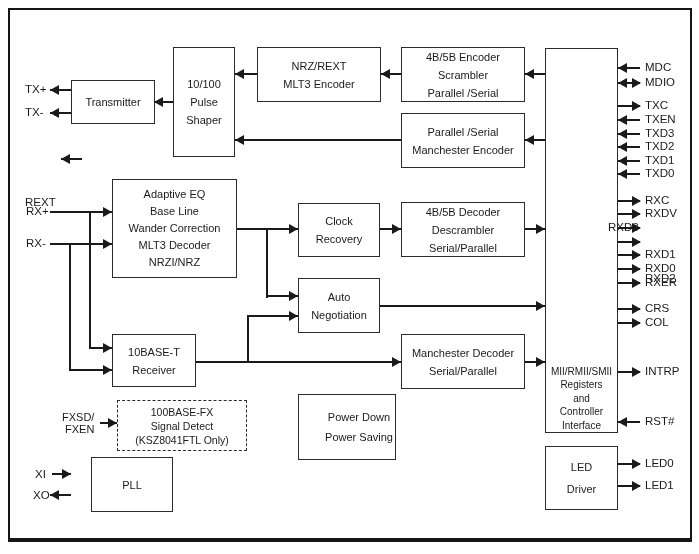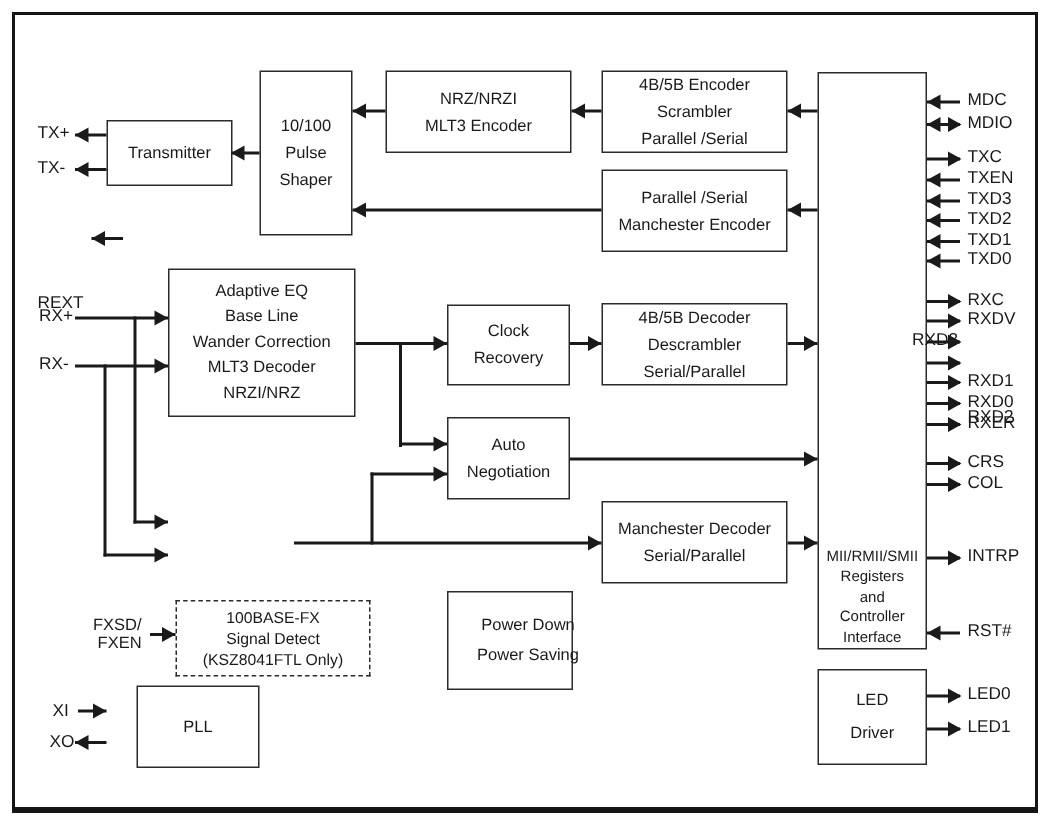--- a/index.html
+++ b/index.html
@@ -35,21 +35,21 @@
     <span>Transmitter</span>
   </div>
 
   <div class="box" style="left:173px;top:47px;width:62px;height:110px;">
     <span>10/100</span>
     <span>Pulse</span>
     <span>Shaper</span>
   </div>
 
   <div class="box" style="left:257px;top:47px;width:124px;height:55px;">
-    <span>NRZ/NRZI</span>
+    <span>NRZ/REXT</span>
     <span>MLT3 Encoder</span>
   </div>
 
   <div class="box" style="left:401px;top:47px;width:124px;height:55px;">
     <span>4B/5B Encoder</span>
     <span>Scrambler</span>
     <span>Parallel /Serial</span>
   </div>
 
   <div class="box" style="left:401px;top:113px;width:124px;height:55px;">
@@ -74,33 +74,37 @@
     <span>4B/5B Decoder</span>
     <span>Descrambler</span>
     <span>Serial/Parallel</span>
   </div>
 
   <div class="box" style="left:298px;top:278px;width:82px;height:55px;">
     <span>Auto</span>
     <span>Negotiation</span>
   </div>
 
+  <div class="box" style="left:112px;top:334px;width:84px;height:53px;">
+    <span>10BASE-T</span>
+    <span>Receiver</span>
+  </div>
 
   <div class="box" style="left:401px;top:334px;width:124px;height:55px;">
     <span>Manchester Decoder</span>
     <span>Serial/Parallel</span>
   </div>
 
   <div class="box dashed sd" style="left:117px;top:400px;width:130px;height:51px;">
     <span>100BASE-FX</span>
     <span>Signal Detect</span>
     <span>(KSZ8041FTL Only)</span>
   </div>
 
-  <div class="box lh20" style="left:298px;top:394px;width:84px;height:66px;padding-left:24px;">
+  <div class="box lh20" style="left:298px;top:394px;width:98px;height:66px;padding-left:24px;">
     <span>Power Down</span>
     <span>Power Saving</span>
   </div>
 
   <div class="box" style="left:71px;top:457px;width:82px;height:55px;margin-left:20px;">
     <span>PLL</span>
   </div>
 
   <div class="box small" style="left:545px;top:48px;width:73px;height:385px;">
     <span>MII/RMII/SMII</span>

